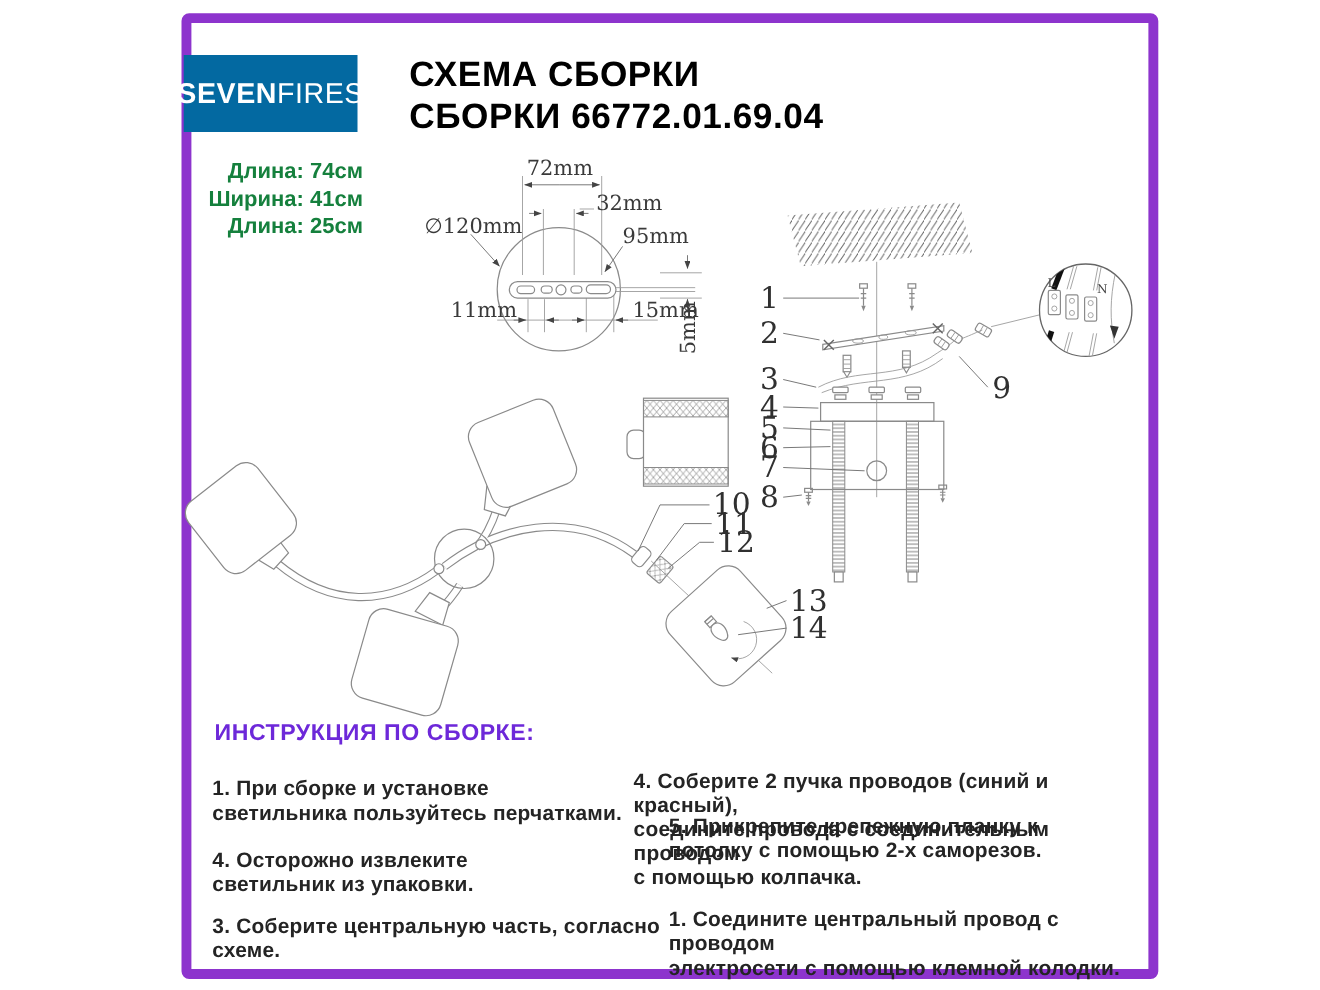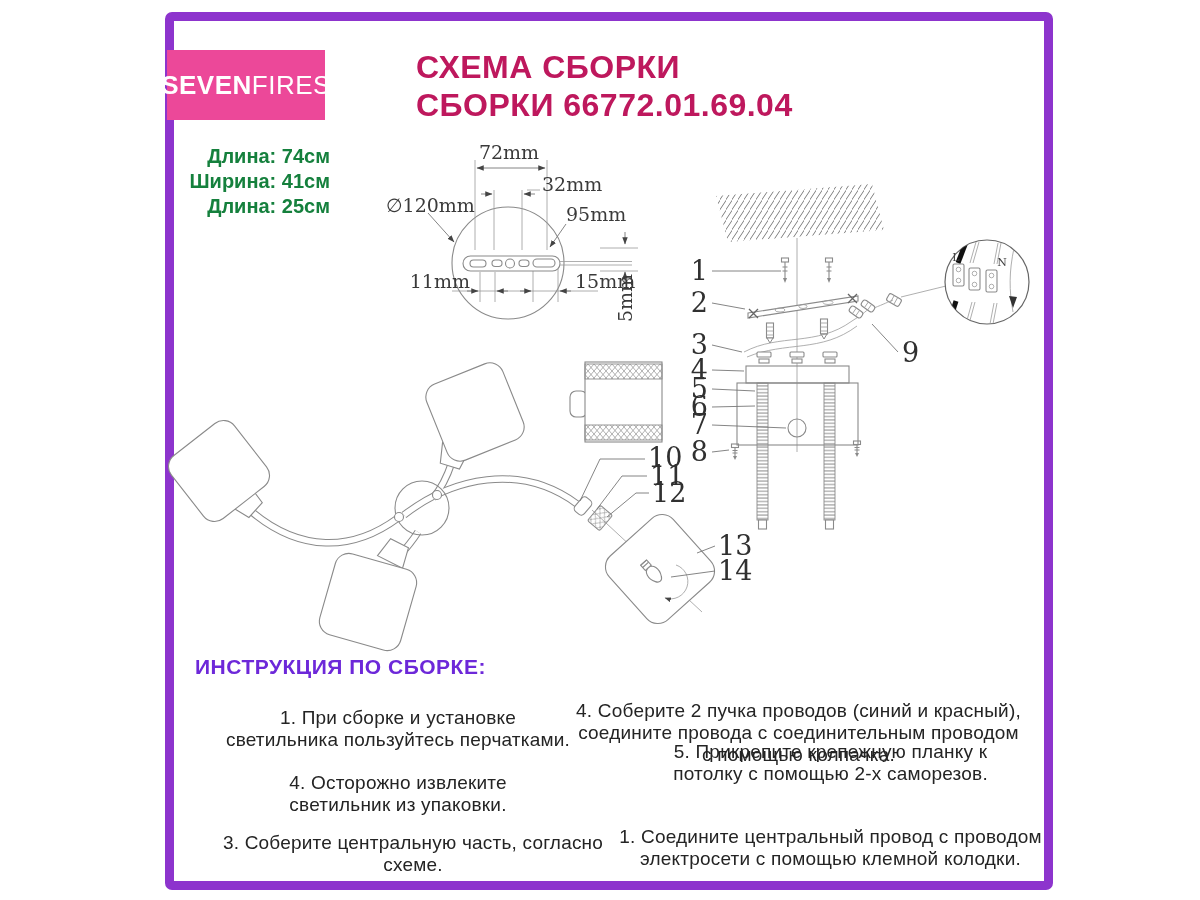--- a/index.html
+++ b/index.html
@@ -5,41 +5,41 @@
   html,body{margin:0;padding:0;}
   body{
     width:1200px;height:900px;position:relative;background:#ffffff;
     font-family:"Liberation Sans", sans-serif;color:#222;overflow:hidden;
   }
   .frame{
     position:absolute;left:165px;top:12px;width:888px;height:878px;
     border:9px solid #8d34cd;border-radius:7px;box-sizing:border-box;background:#fff;
   }
   .logo{
-    position:absolute;left:167px;top:50px;width:158px;height:70px;background:#ec4899;
+    position:absolute;left:167px;top:50px;width:158px;height:70px;background:#0369a1;
     display:flex;align-items:center;justify-content:center;color:#fff;
     font-size:26px;letter-spacing:.5px;
   }
   .logo .b{font-weight:700;}
   .logo .l{font-weight:400;}
   .title{
     position:absolute;left:372px;top:48px;width:560px;
-    font-size:32px;font-weight:700;color:#be185d;line-height:38px;letter-spacing:.5px;margin-left:44px;
+    font-size:32px;font-weight:700;color:#000000;line-height:38px;letter-spacing:.5px;
   }
   .dims{
     position:absolute;left:170px;top:144px;width:160px;text-align:right;
     font-size:20px;font-weight:600;color:#15803d;line-height:25px;
   }
   .instr-heading{
     position:absolute;left:195px;top:655px;
     font-size:21px;font-weight:700;letter-spacing:.5px;color:#6d28d9;
   }
   .ins-item{
-    position:absolute;font-size:19px;font-weight:400;color:#242424;
-    line-height:22px;white-space:pre-line;letter-spacing:.2px;text-align:center;
+    position:absolute;font-size:19px;font-weight:700;color:#242424;
+    line-height:22px;white-space:pre-line;letter-spacing:.2px;
   }
   #ins-l0{left:193px;top:707px;width:410px;}
   #ins-l1{left:193px;top:772px;width:410px;}
   #ins-l2{left:193px;top:832px;width:440px;}
   #ins-r0{left:576px;top:700px;width:445px;}
   #ins-r1{left:608px;top:741px;width:445px;}
   #ins-r2{left:608px;top:826px;width:445px;}
   svg{position:absolute;left:0;top:0;}
   svg text{user-select:none;}
   .dim-t{font-family:"DejaVu Serif", serif;font-size:19px;fill:#3a3a3a;}

